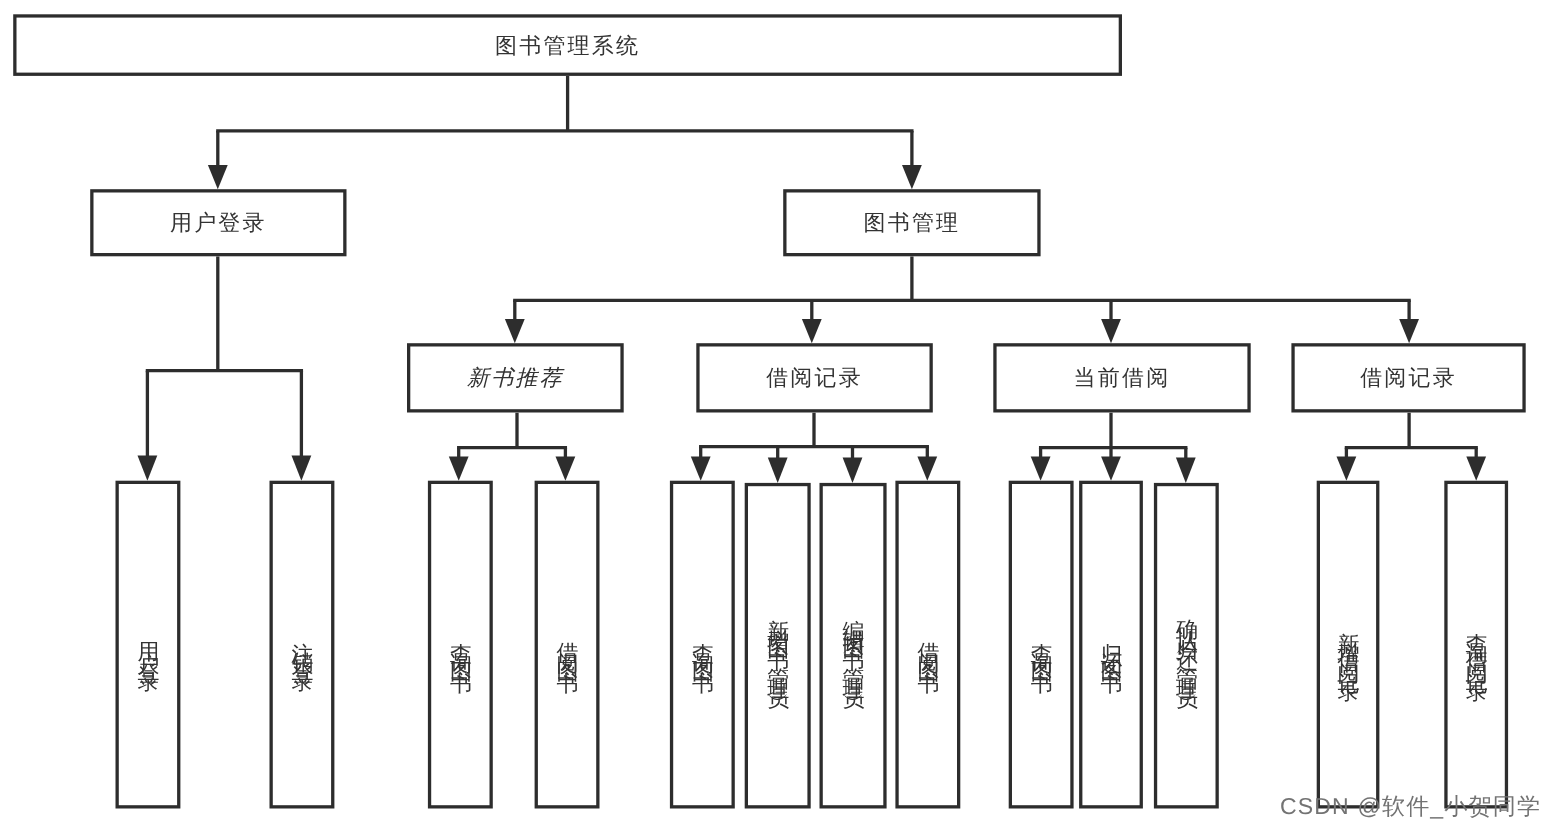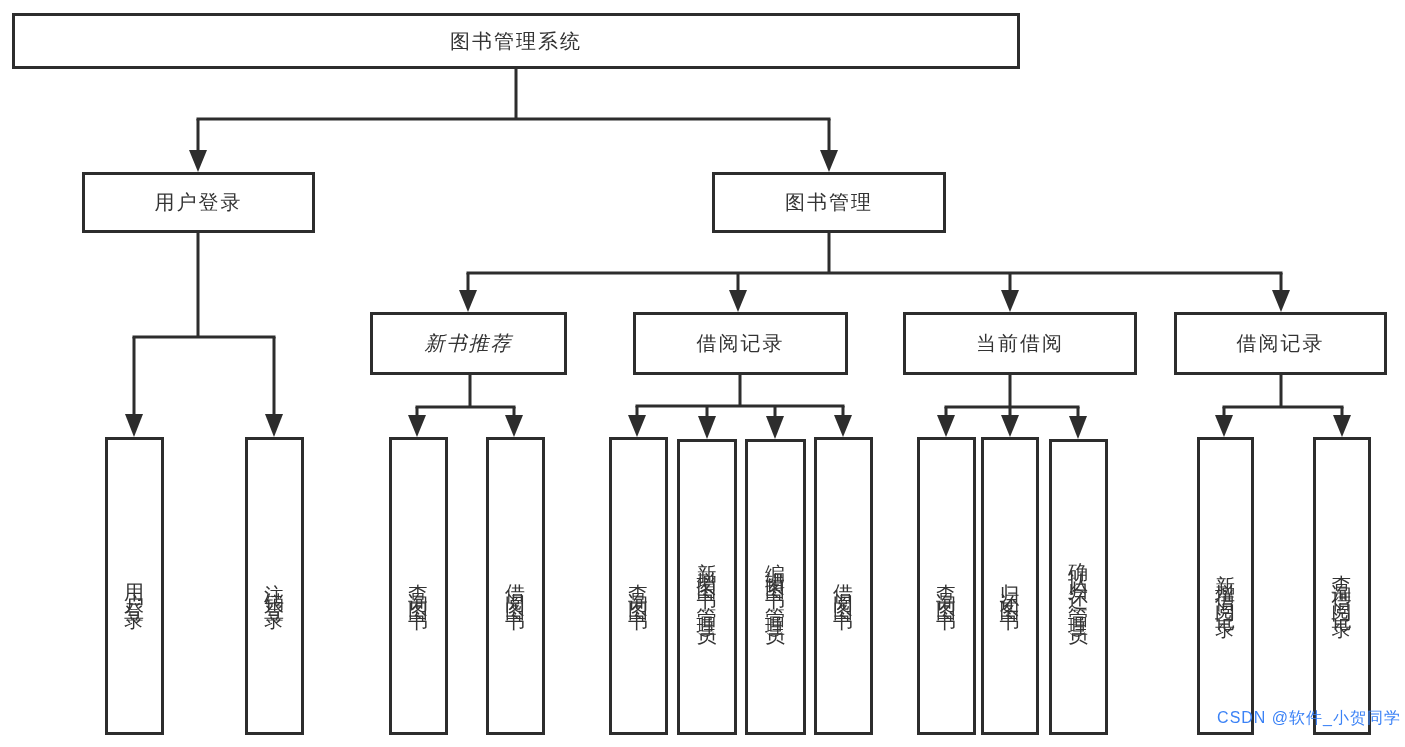--- a/index.html
+++ b/index.html
@@ -42,24 +42,24 @@
     writing-mode: vertical-rl;
     text-orientation: mixed;
     font-size: 20px;
     line-height: 1;
     letter-spacing: 9px;
     white-space: nowrap;
   }
   .watermark {
     position: absolute;
     right: 4px;
-    bottom: 18px;
-    font-size: 16px;
+    bottom: 0;
+    font-size: 21px;
     letter-spacing: 1px;
-    color: #3b82f6;
+    color: #737373;
     white-space: nowrap;
   }
 </style>
 </head>
 <body>
 
 <div class="canvas">
 
   <svg class="connector-layer" width="1405" height="747" viewBox="0 0 1405 747" xmlns="http://www.w3.org/2000/svg">
     <g stroke="#2d2d2d" stroke-width="3" fill="none">

